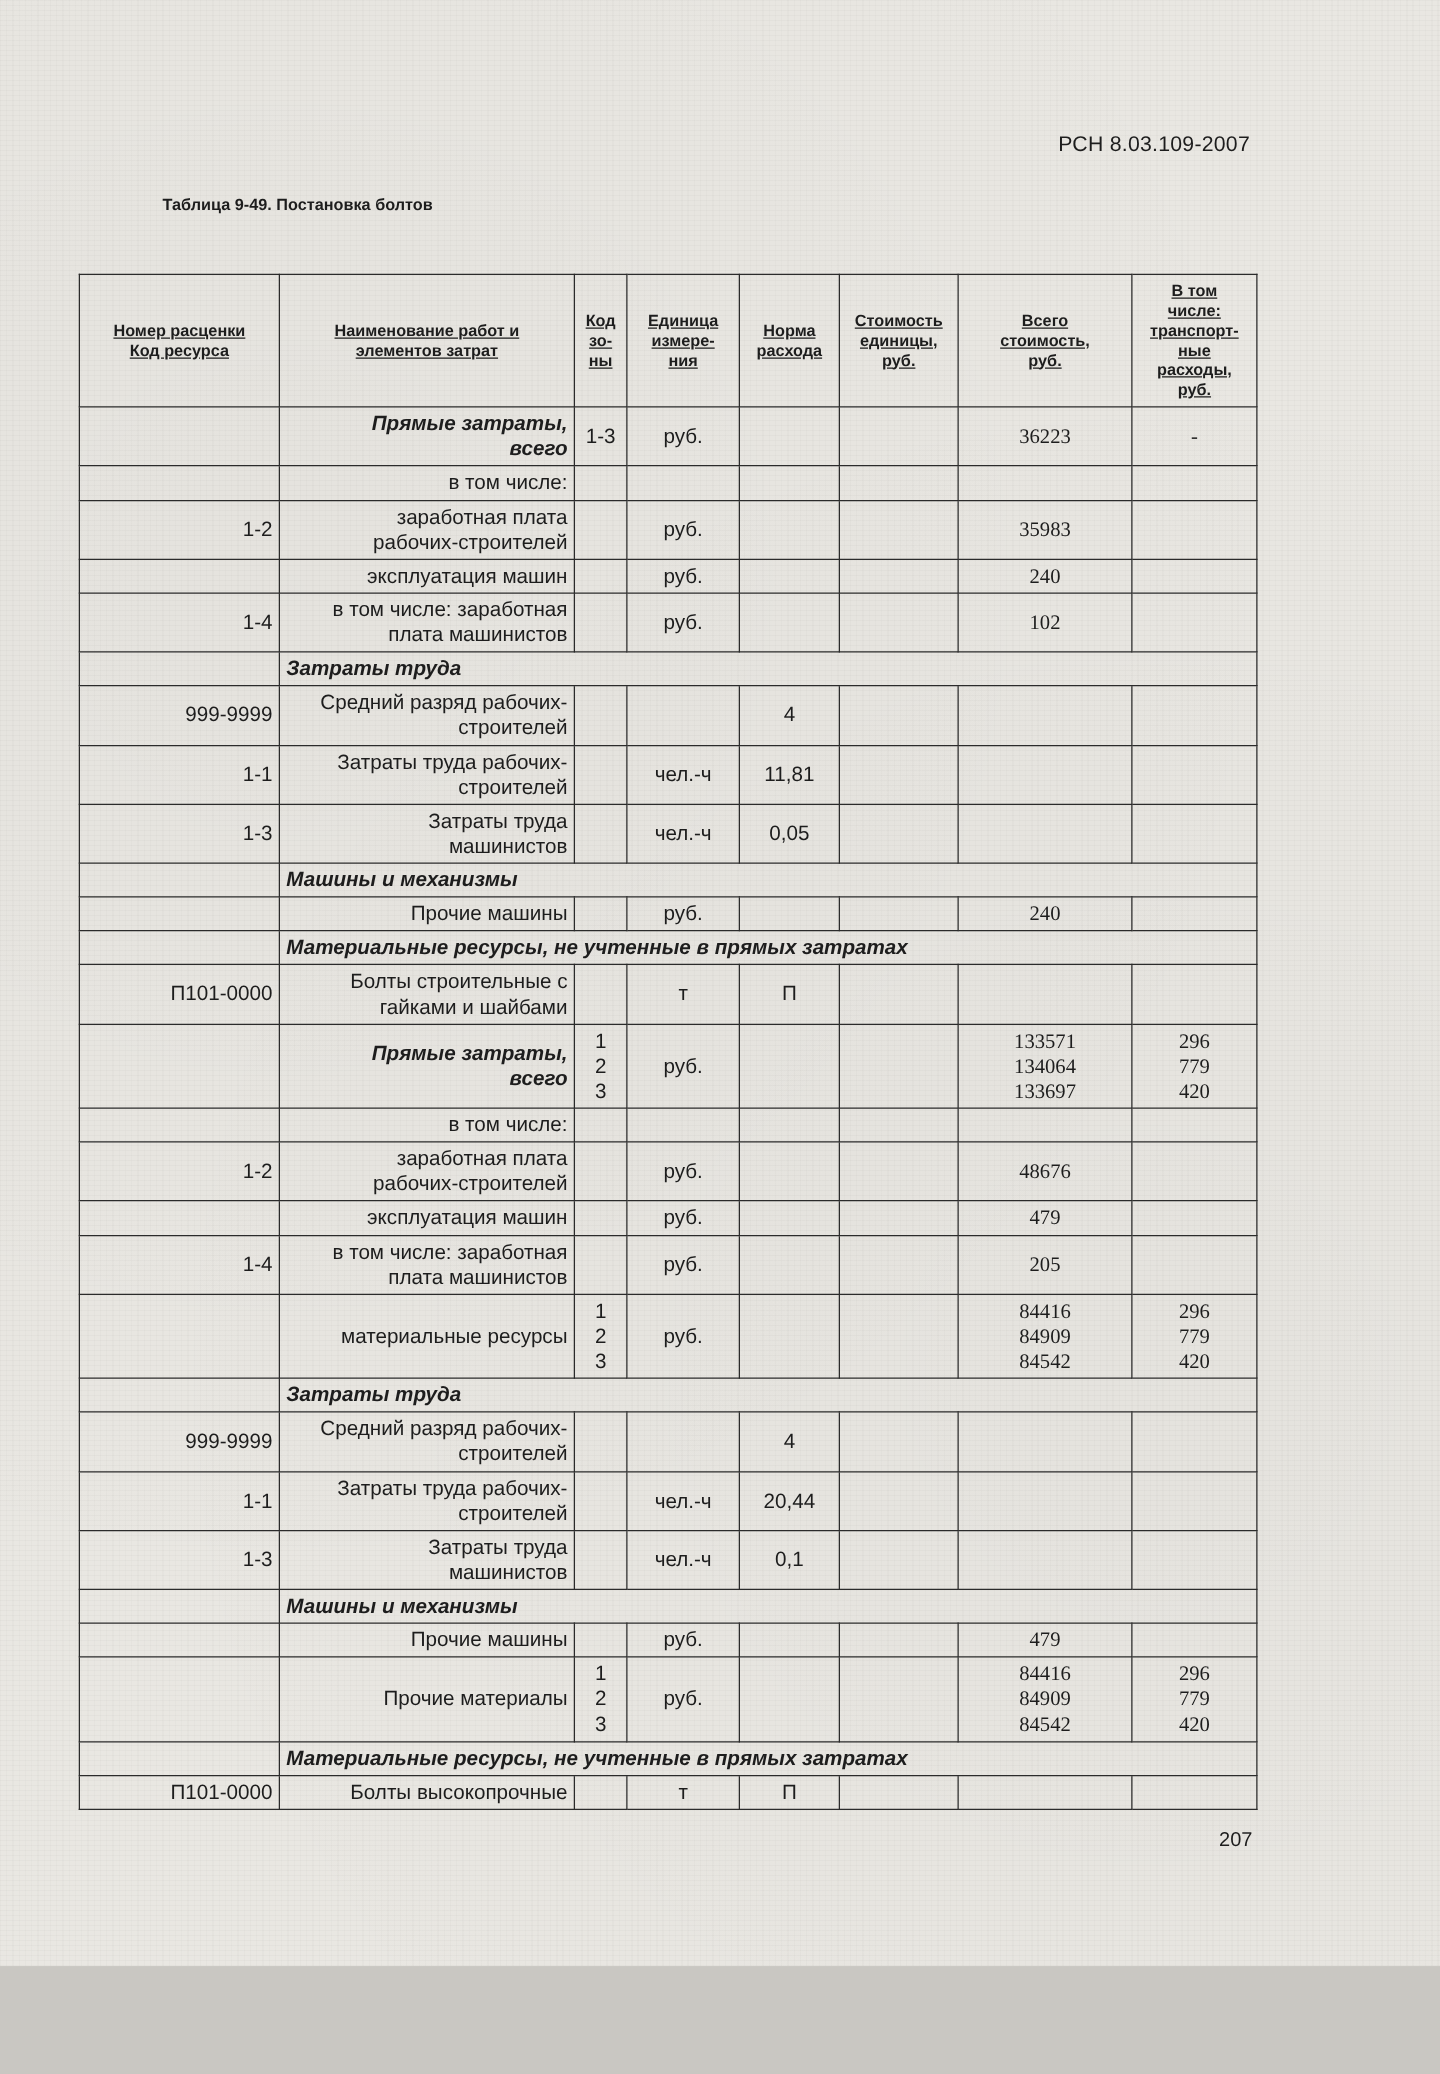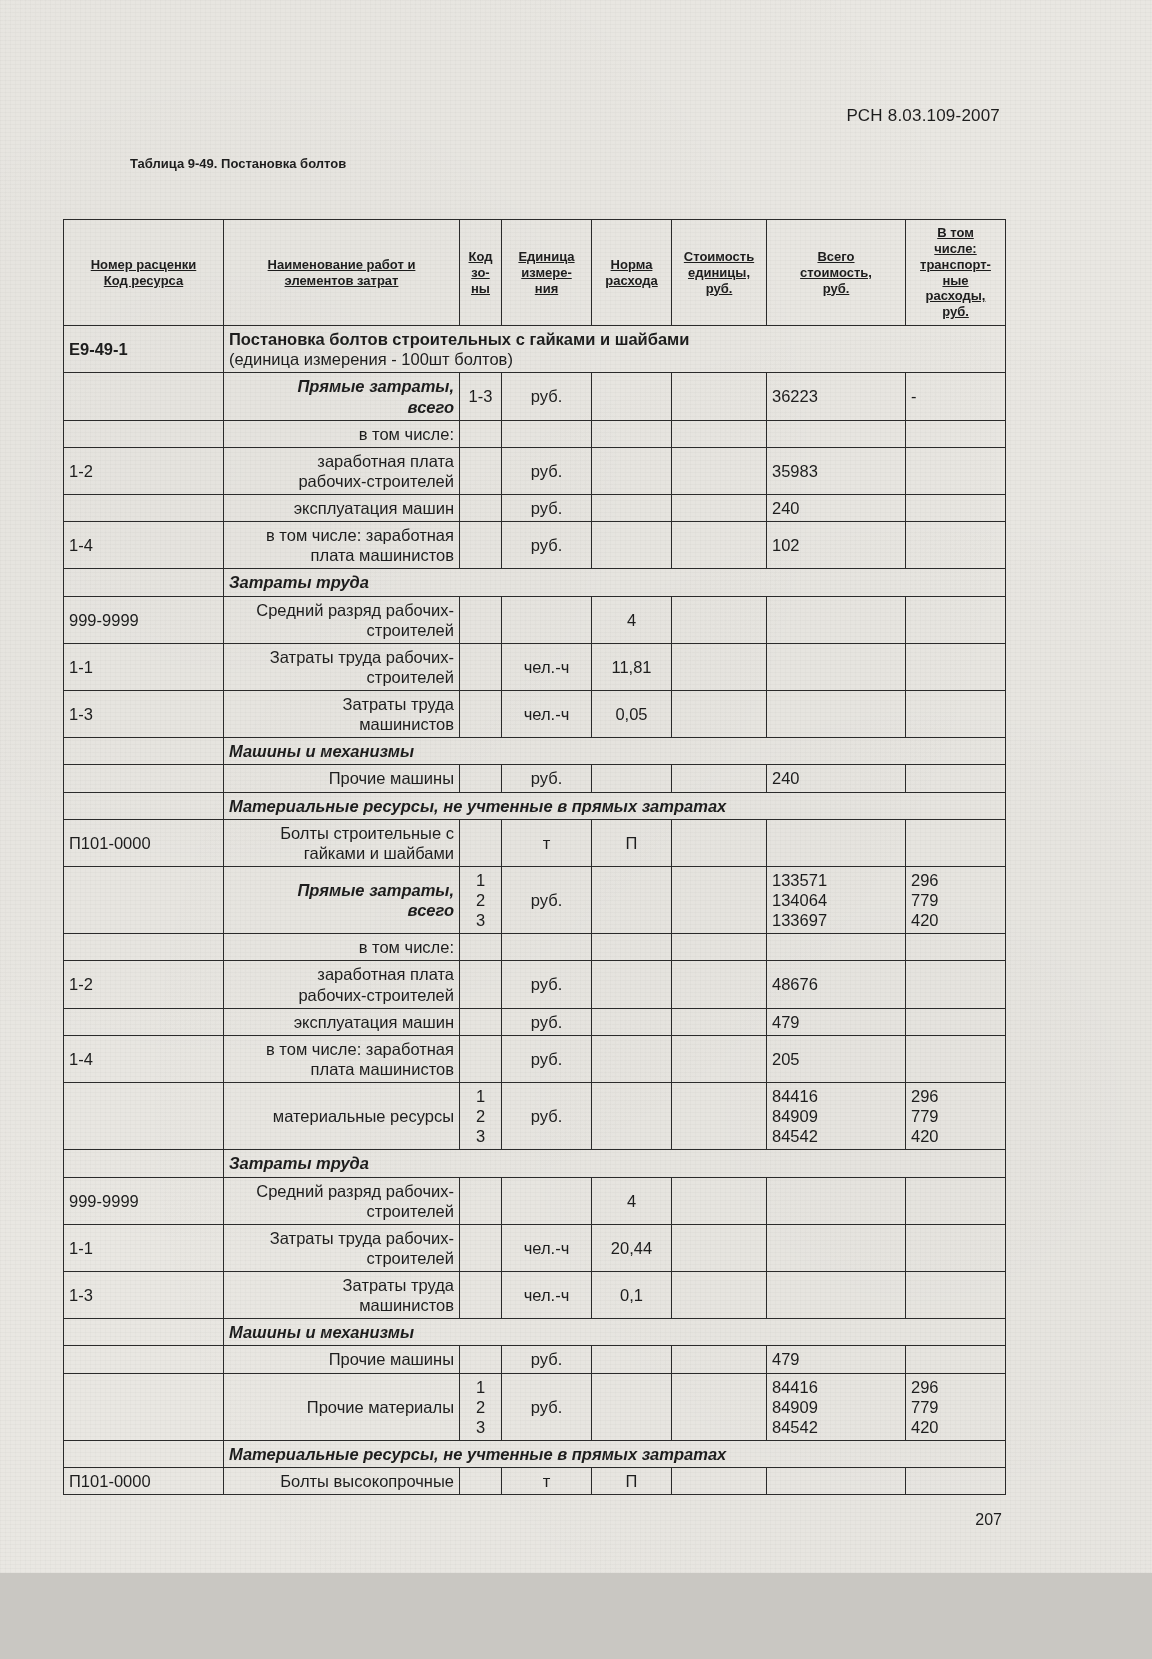--- a/index.html
+++ b/index.html
@@ -46,24 +46,24 @@
     line-height: 1.22;
     overflow: hidden;
   }
   .cost-table th {
     font-weight: bold;
     text-align: center;
     font-size: 13px;
     padding: 5px 2px;
     text-decoration: underline;
   }
-  .c-code   { text-align: left; padding-right: 9px; }
+  .c-code   { text-align: right; padding-right: 9px; }
   .c-name   { text-align: right;  padding-left: 8px; }
   .c-ctr    { text-align: center; }
-  .c-num    { text-align: left; padding-right: 8px; }
+  .c-num    { text-align: center; padding-right: 8px; font-family: Liberation Serif, serif; }
   .group-code {
     text-align: left;
     font-weight: bold;
     padding-left: 8px;
     vertical-align: top;
     padding-top: 5px;
   }
   .group-title { text-align: left; padding-left: 8px; }
   .g-bold { font-weight: bold; }
   .h-emph { font-weight: bold; font-style: italic; }
@@ -116,24 +116,20 @@
           <th>В том
 числе:
 транспорт-
 ные
 расходы,
 руб.</th>
         </tr>
       </thead>
     <tbody>
         <tr>
-          <td class="group-code">Е9-49-1</td>
-          <td class="group-title" colspan="7"><div class="g-bold">Постановка болтов строительных с гайками и шайбами</div><div>(единица измерения - 100шт болтов)</div></td>
-        </tr>
-        <tr>
           <td class="c-code"></td>
           <td class="c-name h-emph">Прямые затраты,
 всего</td>
           <td class="c-ctr">1-3</td>
           <td class="c-ctr">руб.</td>
           <td class="c-ctr"></td>
           <td class="c-ctr"></td>
           <td class="c-num">36223</td>
           <td class="c-num">-</td>
         </tr>

